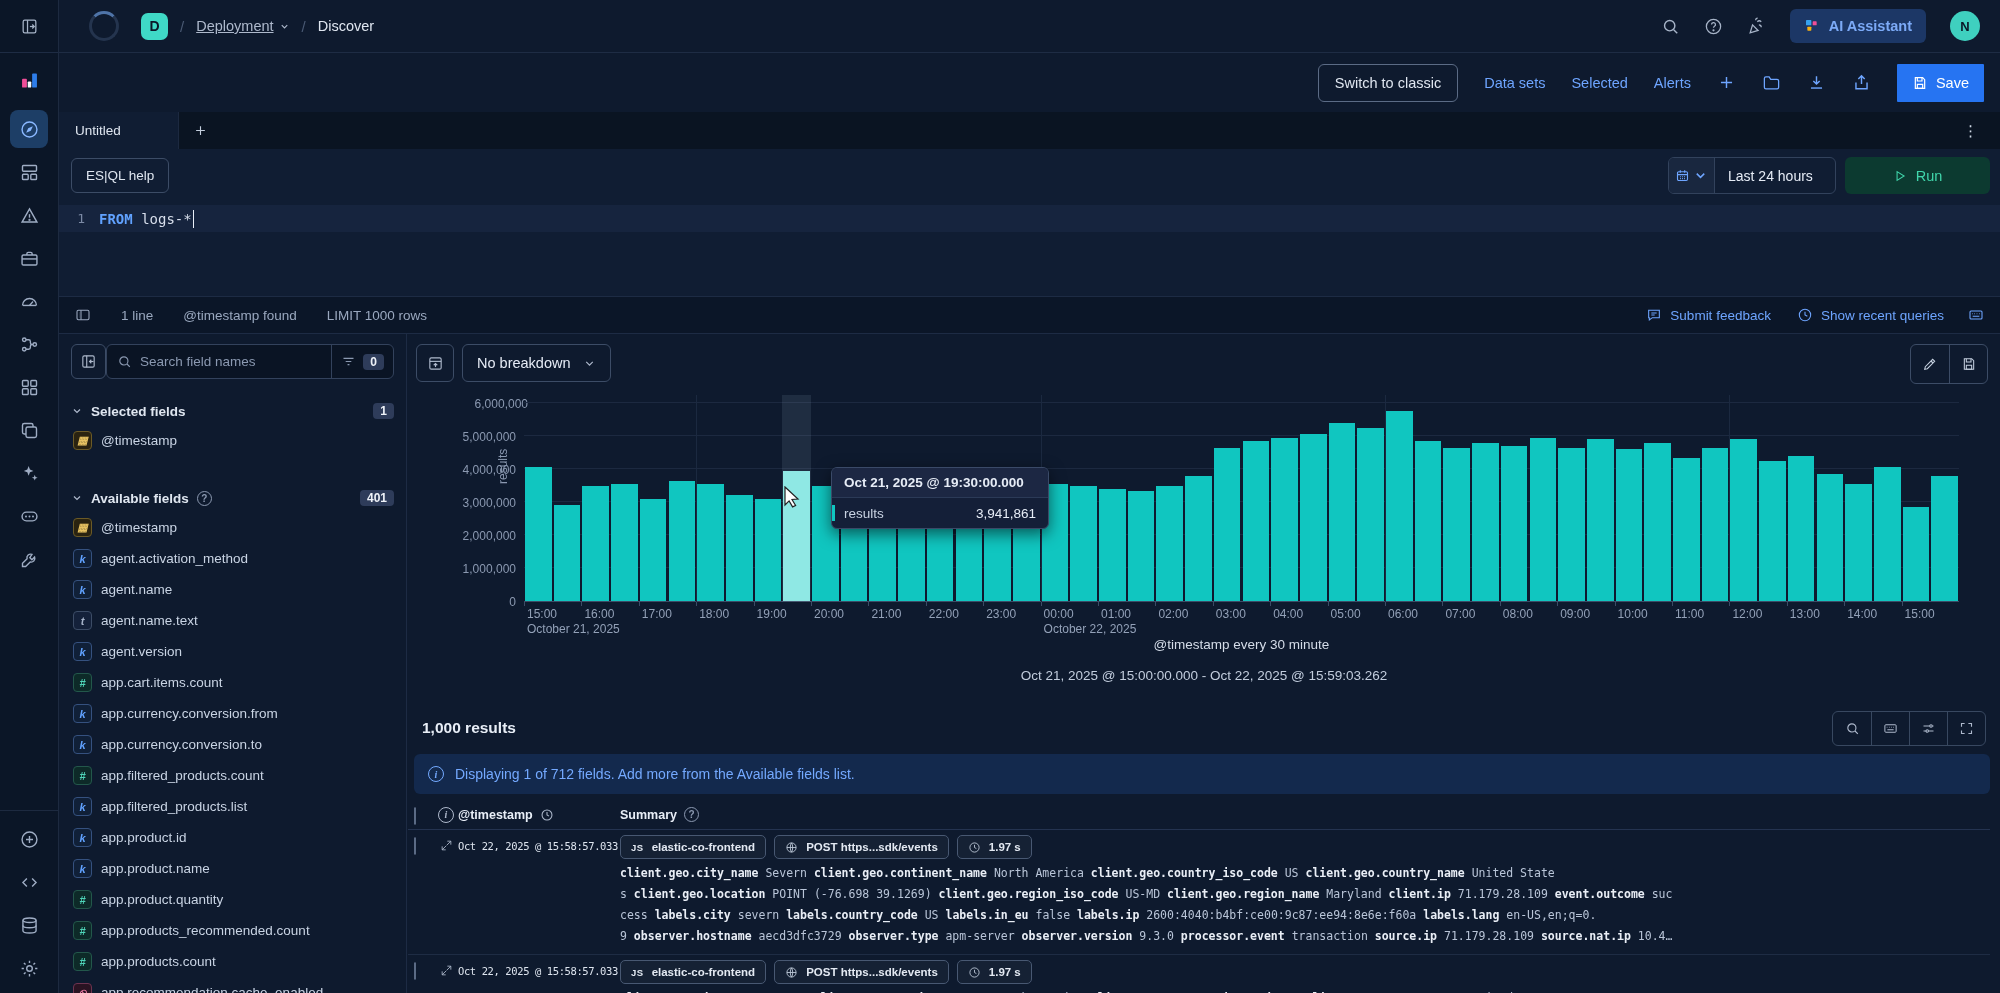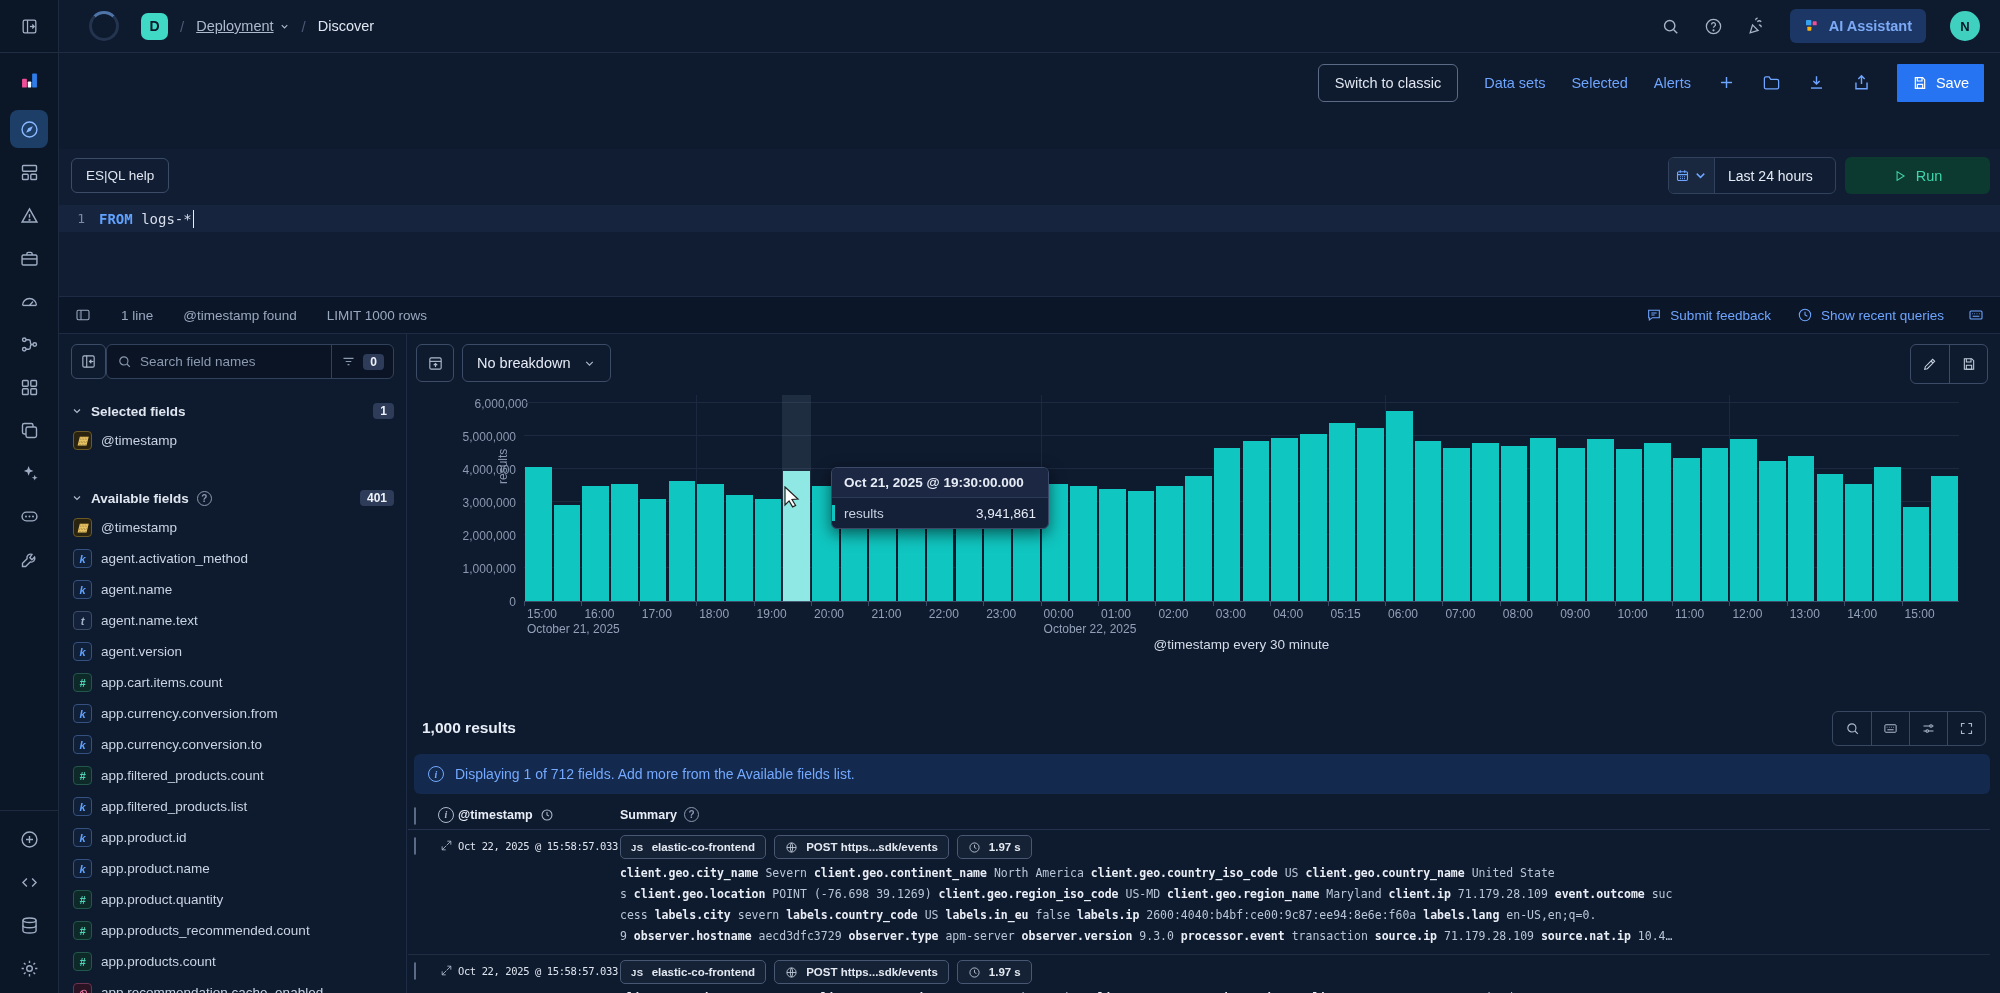--- a/index.html
+++ b/index.html
@@ -392,20 +392,29 @@
     <button class="btn-save">
       <svg viewBox="0 0 24 24" fill="none" stroke="currentColor" stroke-width="1.8">
           <path d="M5 4h11l3 3v13H5z"></path>
           <path d="M8 4v5h7V4"></path>
           <path d="M8 14h8v6H8z"></path>
         </svg>
       <span>Save</span>
     </button>
   </div>
 
+  <div class="tabbar">
+    <div class="tab">Untitled</div>
+    <div class="tab-add">
+        <svg viewBox="0 0 24 24" width="15" height="15" fill="none" stroke="currentColor" stroke-width="1.8">
+          <path d="M12 5v14M5 12h14"></path>
+        </svg>
+      </div>
+    <div class="tab-menu">⋮</div>
+  </div>
 
   <div class="editorwrap">
     <button class="btn-esql">ES|QL help</button>
     <div class="timepicker">
       <div class="tp-left">
         <svg viewBox="0 0 24 24" fill="none" stroke="currentColor" stroke-width="1.8">
             <rect x="4" y="6" width="16" height="14" rx="2"></rect>
             <path d="M4 10.5h16M8.5 3.5v4M15.5 3.5v4"></path>
             <path d="M8 14h1.4M11.3 14h1.4M14.6 14h1.4M8 17h1.4M11.3 17h1.4M14.6 17h1.4"></path>
           </svg>
@@ -714,21 +723,21 @@
         <div class="xdate" style="left: 635.6px; top: 288px;">October 22, 2025</div>
         <div class="tickmark" style="left: 690px; top: 268px; position: absolute;"></div>
         <div class="xtick" style="left: 693px; top: 273px;">01:00</div>
         <div class="tickmark" style="left: 747.4px; top: 268px; position: absolute;"></div>
         <div class="xtick" style="left: 750.4px; top: 273px;">02:00</div>
         <div class="tickmark" style="left: 804.8px; top: 268px; position: absolute;"></div>
         <div class="xtick" style="left: 807.8px; top: 273px;">03:00</div>
         <div class="tickmark" style="left: 862.2px; top: 268px; position: absolute;"></div>
         <div class="xtick" style="left: 865.2px; top: 273px;">04:00</div>
         <div class="tickmark" style="left: 919.6px; top: 268px; position: absolute;"></div>
-        <div class="xtick" style="left: 922.6px; top: 273px;">05:15</div>
+        <div class="xtick" style="left: 922.6px; top: 273px;">05:00</div>
         <div class="tickmark" style="left: 977px; top: 268px; position: absolute;"></div>
         <div class="xtick" style="left: 980px; top: 273px;">06:00</div>
         <div class="tickmark" style="left: 1034.4px; top: 268px; position: absolute;"></div>
         <div class="xtick" style="left: 1037.4px; top: 273px;">07:00</div>
         <div class="tickmark" style="left: 1091.8px; top: 268px; position: absolute;"></div>
         <div class="xtick" style="left: 1094.8px; top: 273px;">08:00</div>
         <div class="tickmark" style="left: 1149.2px; top: 268px; position: absolute;"></div>
         <div class="xtick" style="left: 1152.2px; top: 273px;">09:00</div>
         <div class="tickmark" style="left: 1206.6px; top: 268px; position: absolute;"></div>
         <div class="xtick" style="left: 1209.6px; top: 273px;">10:00</div>
@@ -737,20 +746,21 @@
         <div class="tickmark" style="left: 1321.4px; top: 268px; position: absolute;"></div>
         <div class="xtick" style="left: 1324.4px; top: 273px;">12:00</div>
         <div class="tickmark" style="left: 1378.8px; top: 268px; position: absolute;"></div>
         <div class="xtick" style="left: 1381.8px; top: 273px;">13:00</div>
         <div class="tickmark" style="left: 1436.2px; top: 268px; position: absolute;"></div>
         <div class="xtick" style="left: 1439.2px; top: 273px;">14:00</div>
         <div class="tickmark" style="left: 1493.6px; top: 268px; position: absolute;"></div>
         <div class="xtick" style="left: 1496.6px; top: 273px;">15:00</div>
       </div>
     <div class="chart-caption">@timestamp every 30 minute</div>
+    <div class="chart-range">Oct 21, 2025 @ 15:00:00.000 - Oct 22, 2025 @ 15:59:03.262</div>
 
     <div class="tooltip">
       <div class="tooltip-head">Oct 21, 2025 @ 19:30:00.000</div>
       <div class="tooltip-row">
         <span class="tooltip-swatch"></span>
         <span class="tooltip-series">results</span>
         <span class="tooltip-val">3,941,861</span>
       </div>
     </div>
     <div class="cursor">

